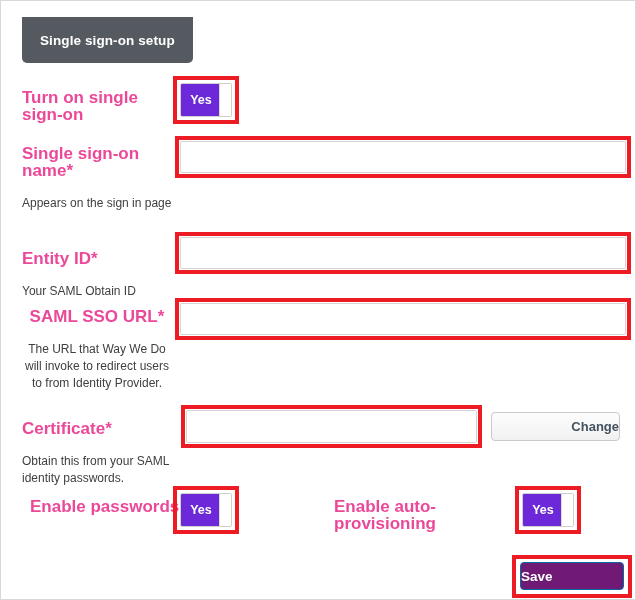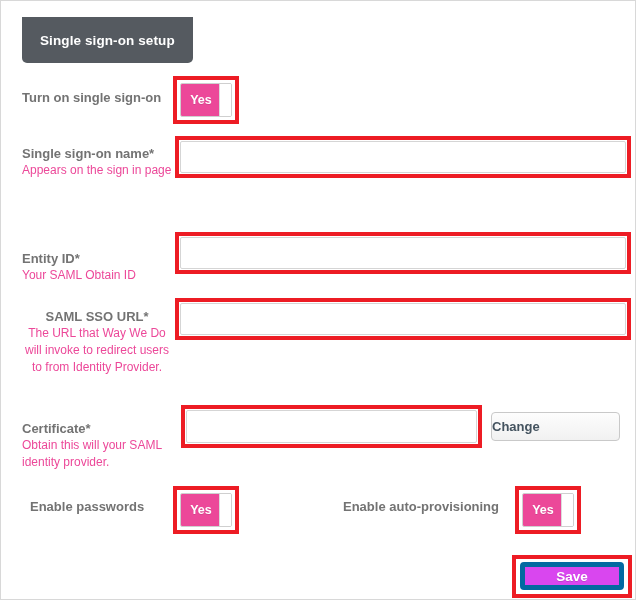--- a/index.html
+++ b/index.html
@@ -39,30 +39,30 @@
     margin-top: 16px;
   }
 
   
   .label-block {
     position: absolute;
     left: 21px;
     width: 150px;
   }
   .label-main {
-    font-size: 13px;
-    font-weight: bold;
-    color: #737373;
+    font-size: 17px;
+    font-weight: bold;
+    color: #ec4899;
     line-height: 17px;
   }
   .label-help {
     font-size: 12px;
-    color: #ec4899;
+    color: #404040;
     line-height: 17px;
-    margin-top: 0;
+    margin-top: 16px;
   }
 
   
   .field {
     position: absolute;
     box-sizing: border-box;
     background: #ffffff;
     border: 1px solid #d5d5d5;
     border-radius: 2px;
   }
@@ -77,21 +77,21 @@
     border-radius: 2px;
     background: #ffffff;
     overflow: hidden;
   }
   .toggle-on {
     position: absolute;
     left: 0;
     top: 0;
     width: 40px;
     height: 100%;
-    background: #ec4899;
+    background: #6d28d9;
     color: #ffffff;
     font-size: 12.5px;
     font-weight: bold;
     display: flex;
     align-items: center;
     justify-content: center;
     text-shadow: 0 1px 0 rgba(0,0,0,0.10);
   }
   .toggle-knob {
     position: absolute;
@@ -109,36 +109,35 @@
     position: absolute;
     box-sizing: border-box;
     background: linear-gradient(#fdfdfd, #f1f1f1);
     border: 1px solid #c9c9c9;
     border-radius: 4px;
     color: #44535f;
     font-size: 13px;
     font-weight: bold;
     display: flex;
     align-items: center;
-    justify-content: flex-start;
+    justify-content: flex-end;
   }
 
   
   .btn-save {
     position: absolute;
     box-sizing: border-box;
-    background: #d946ef;
-    border: 5px solid #0369a1;
+    background: #701a75;
+    border: 1px solid #0369a1;
     border-radius: 4px;
     color: #ffffff;
     font-size: 13.5px;
     font-weight: bold;
     display: flex;
     align-items: center;
-    justify-content: center;
     text-shadow: 0 1px 0 rgba(0,0,0,0.12);
   }
 
   
   .annot {
     position: absolute;
     box-sizing: border-box;
     border: 4px solid #ed1c24;
     background: transparent;
     pointer-events: none;
@@ -178,38 +177,38 @@
 
   <div class="label-block" style="top:307px;text-align:center;">
     <div class="label-main">SAML SSO URL*</div>
     <div class="label-help">The URL that Way We Do will invoke to redirect users to from Identity Provider.</div>
   </div>
   <input class="field" style="left: 179px; top: 302px; width: 446px; height: 32px; padding: 0px 8px;" value="">
   <div class="annot" style="left:174px; top:297px; width:456px; height:42px;"></div>
 
   <div class="label-block" style="top:419px;">
     <div class="label-main">Certificate*</div>
-    <div class="label-help">Obtain this will your SAML identity provider.</div>
+    <div class="label-help">Obtain this from your SAML identity passwords.</div>
   </div>
   <input class="field" style="left: 185px; top: 409px; width: 291px; height: 33px; padding: 0px 8px;" value="">
   <div class="annot" style="left:180px; top:404px; width:301px; height:43px;"></div>
   <div class="btn-change" style="left:490px; top:411px; width:129px; height:29px;">
     <span>Change</span>
   </div>
 
   <div class="label-block" style="top:497px; width:160px;padding-left:8px;">
     <div class="label-main">Enable passwords</div>
   </div>
   <div class="toggle" style="left:179px; top:492px;">
     <div class="toggle-on">Yes</div>
     <div class="toggle-knob"></div>
   </div>
   <div class="annot" style="left:172px; top:485px; width:66px; height:48px;"></div>
 
-  <div class="label-block" style="left:342px; top:497px; width:190px;">
+  <div class="label-block" style="left:333px; top:497px; width:190px;">
     <div class="label-main">Enable auto-provisioning</div>
   </div>
   <div class="toggle" style="left:521px; top:492px;">
     <div class="toggle-on">Yes</div>
     <div class="toggle-knob"></div>
   </div>
   <div class="annot" style="left:514px; top:485px; width:66px; height:48px;"></div>
 
   <div class="btn-save" style="left:519px; top:561px; width:104px; height:28px;">
     <span>Save</span>

